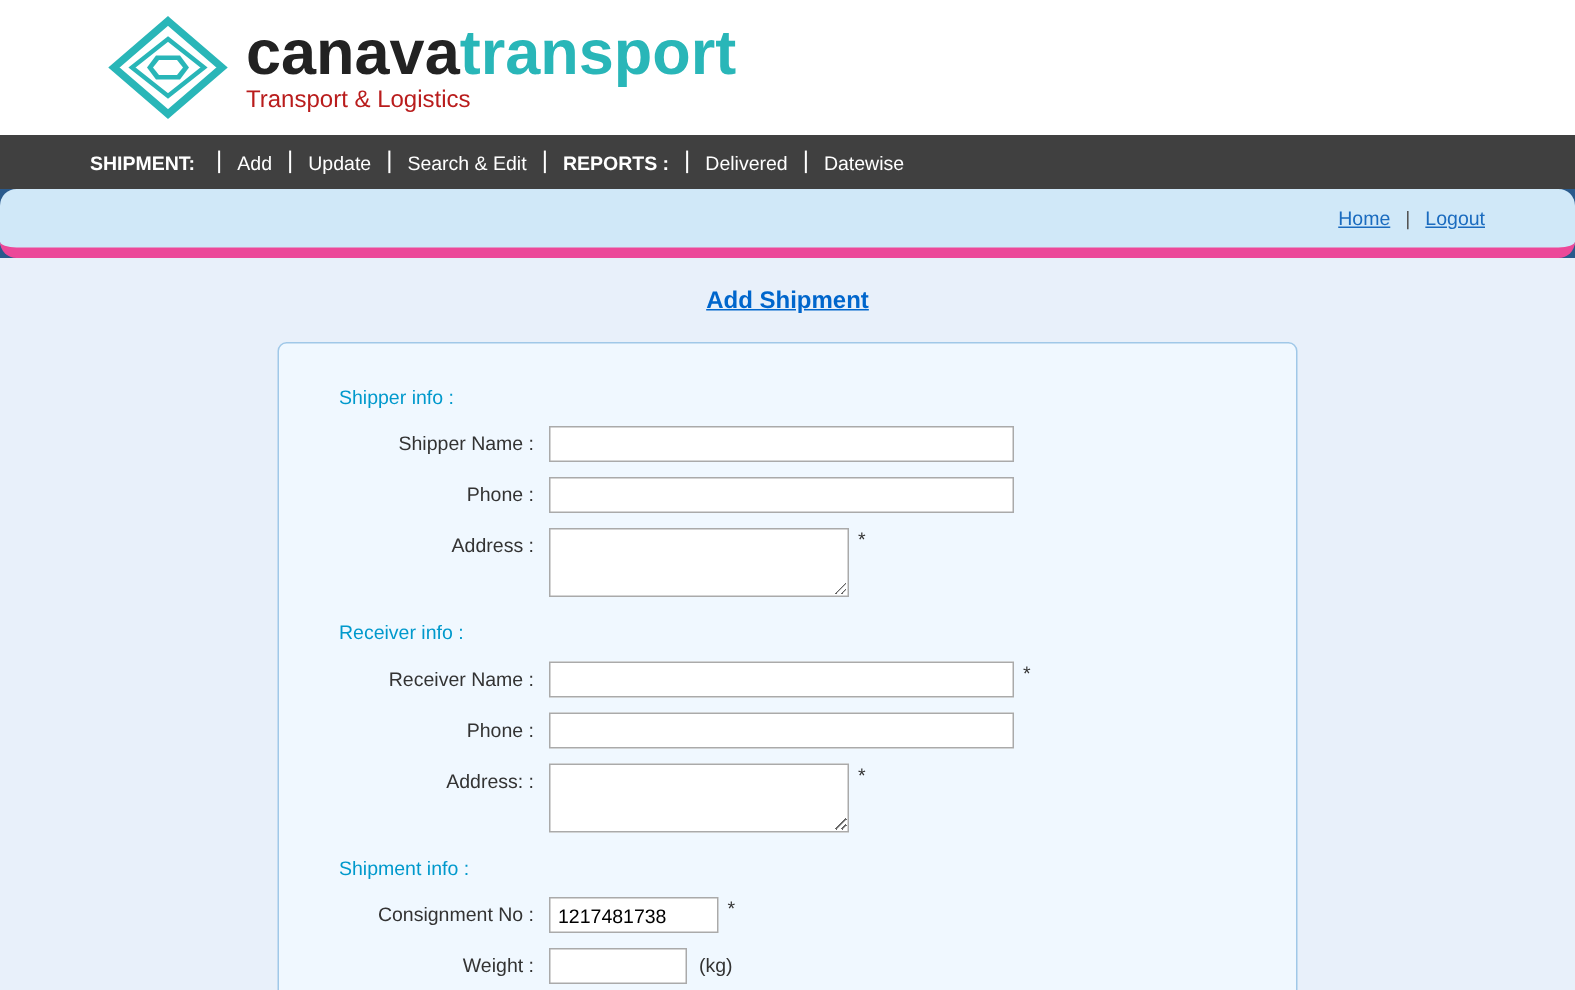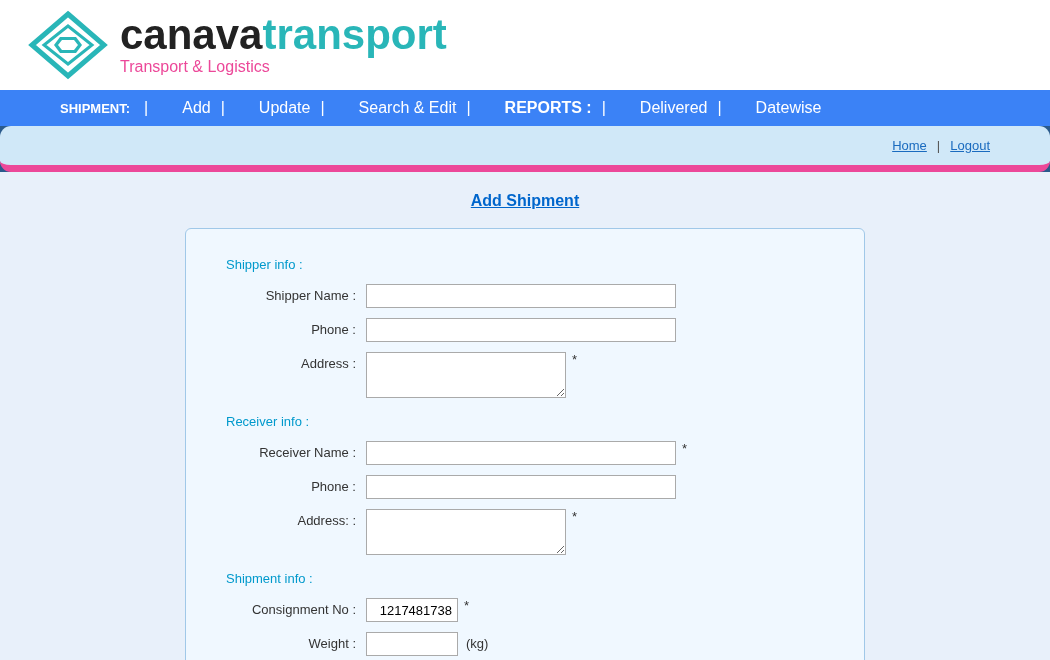--- a/index.html
+++ b/index.html
@@ -1,33 +1,33 @@
 <!DOCTYPE html>
 <html><head>
   <meta charset="utf-8">
   <style>
     * { margin: 0; padding: 0; box-sizing: border-box; }
     body { font-family: Arial, sans-serif; font-size: 13px; background: #2a5a8c; width: 1050px; min-height: 660px; }
 
     
-    .header { background: #fff; padding: 10px 28px; display: flex; align-items: center; gap: 20px; }
+    .header { background: #fff; padding: 10px 72px; display: flex; align-items: center; gap: 20px; }
     .logo-container { display: flex; align-items: center; gap: 12px; }
     .logo-diamond { width: 80px; height: 70px; position: relative; }
     .logo-diamond svg { width: 80px; height: 70px; }
     .logo-text { display: flex; flex-direction: column; }
     .logo-title { font-size: 42px; font-weight: bold; line-height: 1; }
     .logo-title span.black { color: #222; }
     .logo-title span.teal { color: #29b6b8; }
-    .logo-subtitle { font-size: 16px; color: #ec4899; margin-top: 2px; }
+    .logo-subtitle { font-size: 16px; color: #b91c1c; margin-top: 2px; }
 
     
-    .navbar { background: #3b82f6; padding: 0; display: flex; align-items: center; height: 36px; padding-left: 60px; }
+    .navbar { background: #404040; padding: 0; display: flex; align-items: center; height: 36px; padding-left: 60px; }
     .navbar .nav-label { color: #fff; font-weight: bold; font-size: 13px; margin-right: 8px; }
     .navbar .nav-sep { color: #fff; margin: 0 6px; font-size: 16px; }
-    .navbar .nav-link { color: #fff; font-size: 16px; text-decoration: none; cursor: pointer; padding: 0 4px; margin-left: 24px; }
+    .navbar .nav-link { color: #fff; font-size: 13px; text-decoration: none; cursor: pointer; padding: 0 4px; }
     .navbar .nav-link.bold { font-weight: bold; }
 
     
     .subnav { background: #d0e8f8; padding: 12px 60px; display: flex; justify-content: flex-end; align-items: center; gap: 10px; border-bottom: 7px solid #ec4899; border-radius: 11px; }
     .subnav a { color: #1a6bbf; text-decoration: underline; font-size: 13px; cursor: pointer; }
     .subnav .sep { color: #555; }
 
     
     .content { background: #e8f0fa; min-height: 520px; padding: 20px 60px; }
     .page-title { text-align: center; color: #0066cc; font-size: 16px; font-weight: bold; margin-bottom: 18px; text-decoration: underline; }
@@ -36,21 +36,21 @@
     .form-panel { background: #f0f8ff; border: 1px solid #a0c8e8; border-radius: 6px; padding: 24px 40px; max-width: 680px; margin: 0 auto; }
 
     .section-title { color: #0099cc; font-size: 13px; font-weight: normal; margin-bottom: 12px; margin-top: 4px; }
 
     .form-row { display: flex; align-items: flex-start; margin-bottom: 10px; }
     .form-label { text-align: right; min-width: 140px; padding-right: 10px; padding-top: 4px; color: #333; font-size: 13px; }
     .form-field { flex: 1; display: flex; align-items: flex-start; gap: 4px; }
     .form-field input[type="text"],
     .form-field input[type="number"] { border: 1px solid #aaa; padding: 3px 5px; font-size: 13px; height: 24px; }
     .form-field input.full { width: 310px; }
-    .form-field input.short { width: 92px; text-align: right; }
+    .form-field input.short { width: 113px; }
     .form-field textarea { border: 1px solid #aaa; padding: 3px 5px; font-size: 13px; width: 200px; height: 46px; resize: both; }
     .form-field select { border: 1px solid #aaa; padding: 2px 4px; font-size: 13px; height: 24px; }
     .required { color: #333; font-size: 13px; margin-left: 2px; }
     .unit { color: #333; font-size: 13px; margin-left: 4px; padding-top: 4px; }
 
     .section-gap { margin-top: 16px; }
   </style>
 </head>
 <body>
 

